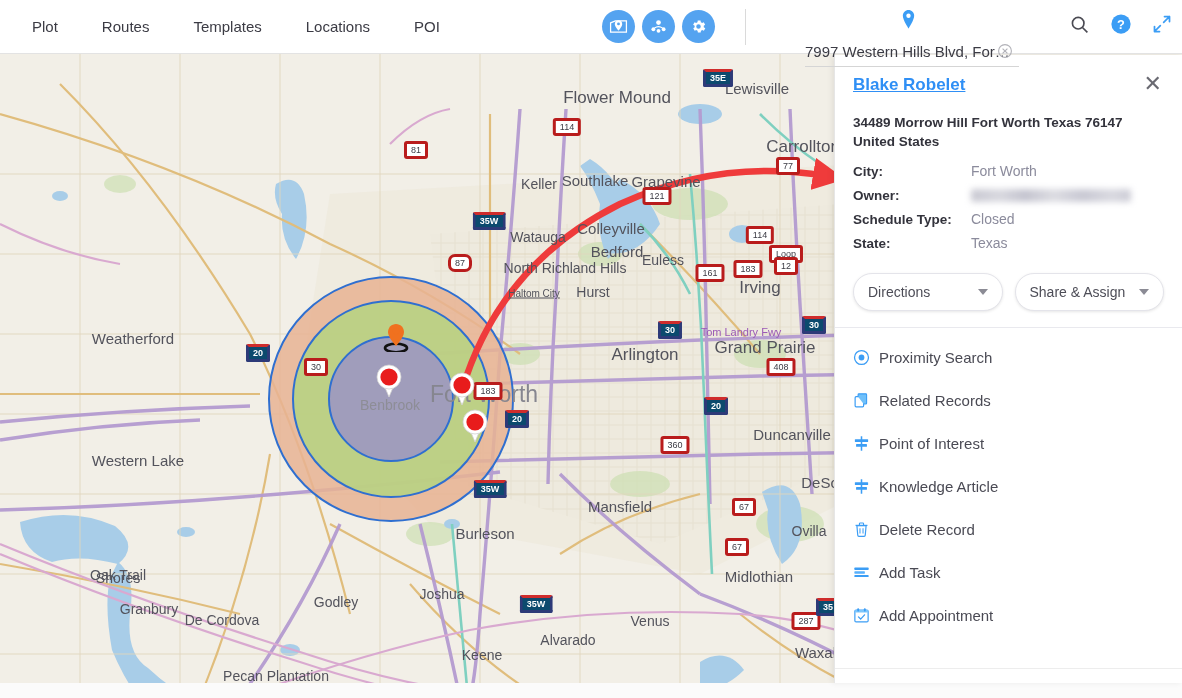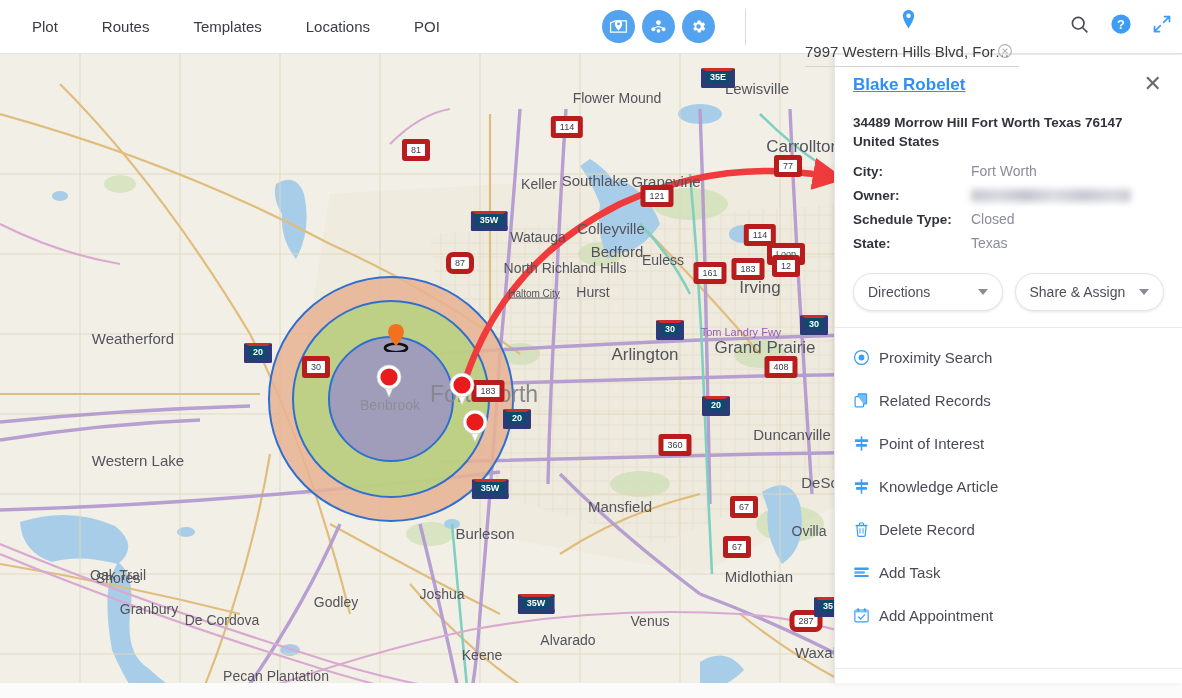--- a/index.html
+++ b/index.html
@@ -93,21 +93,21 @@
     font-family: "Liberation Sans", sans-serif;
     color: #53535c;
     white-space: nowrap;
     transform: translate(-50%, -50%);
     pointer-events: none;
   }
   .shield {
     position: absolute;
     transform: translate(-50%, -50%);
     background: #ffffff;
-    border: 5px solid #b91c1c;
+    border: 3px solid #b91c1c;
     border-radius: 3px;
     font-size: 9px; color: #3b3b44;
     padding: 1px 4px;
     line-height: 10px;
     white-space: nowrap;
   }
   .shield.interstate {
     background: #0c4a6e; color: #fff;
     border-color: #2d3a78;
     border-top: 3px solid #cf2c2c;
@@ -417,21 +417,21 @@
       <circle cx="391" cy="345" r="98" fill="#b5d481" fill-opacity="0.85" stroke="#2f6fd0" stroke-width="2"></circle>
       <circle cx="391" cy="345" r="62" fill="#9b94c4" fill-opacity="0.85" stroke="#2f6fd0" stroke-width="2"></circle>
     </g>
 
     <path d="M462 336 Q500 210 620 150 Q720 104 826 122" stroke="#ef3b3b" stroke-width="6.5" fill="none" marker-end="url(#arrowhead)" stroke-linecap="round"></path>
   </svg>
 
   <div class="fortworth" style="left:484px; top:340px;">Fort Worth</div>
 
   <div id="maplabels">
-      <div class="maplabel" style="left: 617px; top: 44px; font-size: 14px;">Flower Mound</div>
+      <div class="maplabel" style="left: 617px; top: 44px; font-size: 17px;">Flower Mound</div>
       <div class="maplabel" style="left: 757px; top: 34px; font-size: 15px;">Lewisville</div>
       <div class="maplabel" style="left: 803px; top: 93px; font-size: 17px;">Carrollton</div>
       <div class="maplabel" style="left: 539px; top: 130px; font-size: 14px;">Keller</div>
       <div class="maplabel" style="left: 595px; top: 126px; font-size: 15px;">Southlake</div>
       <div class="maplabel" style="left: 666px; top: 127px; font-size: 15px;">Grapevine</div>
       <div class="maplabel" style="left: 611px; top: 174px; font-size: 15px;">Colleyville</div>
       <div class="maplabel" style="left: 538px; top: 183px; font-size: 14px;">Watauga</div>
       <div class="maplabel" style="left: 617px; top: 197px; font-size: 15px;">Bedford</div>
       <div class="maplabel" style="left: 565px; top: 214px; font-size: 14px;">North Richland Hills</div>
       <div class="maplabel" style="left: 663px; top: 206px; font-size: 14px;">Euless</div>
@@ -482,21 +482,21 @@
       <div class="shield interstate" style="left: 258px; top: 299px;">20</div>
       <div class="shield" style="left: 316px; top: 313px;">30</div>
       <div class="shield" style="left: 488px; top: 337px;">183</div>
       <div class="shield interstate" style="left: 517px; top: 365px;">20</div>
       <div class="shield interstate" style="left: 716px; top: 352px;">20</div>
       <div class="shield" style="left: 675px; top: 391px;">360</div>
       <div class="shield interstate" style="left: 490px; top: 435px;">35W</div>
       <div class="shield" style="left: 744px; top: 453px;">67</div>
       <div class="shield" style="left: 737px; top: 493px;">67</div>
       <div class="shield interstate" style="left: 536px; top: 550px;">35W</div>
-      <div class="shield" style="left: 806px; top: 567px; border-radius: 7px;">287</div>
+      <div class="shield" style="left: 806px; top: 567px;">287</div>
       <div class="shield interstate" style="left: 828px; top: 553px;">35</div>
     </div>
 
   <div class="marker" style="left:389px; top:348px;">
     <svg width="26" height="34" viewBox="0 0 26 34">
       <path d="M13 33 L7.5 20 L18.5 20 Z" fill="#ffffff" stroke="#cfcfcf" stroke-width="0.8"></path>
       <circle cx="13" cy="13" r="12" fill="#ffffff" stroke="#d0d0d0" stroke-width="0.8"></circle>
       <circle cx="13" cy="13" r="8.6" fill="#e81c1c"></circle>
     </svg>
   </div>

